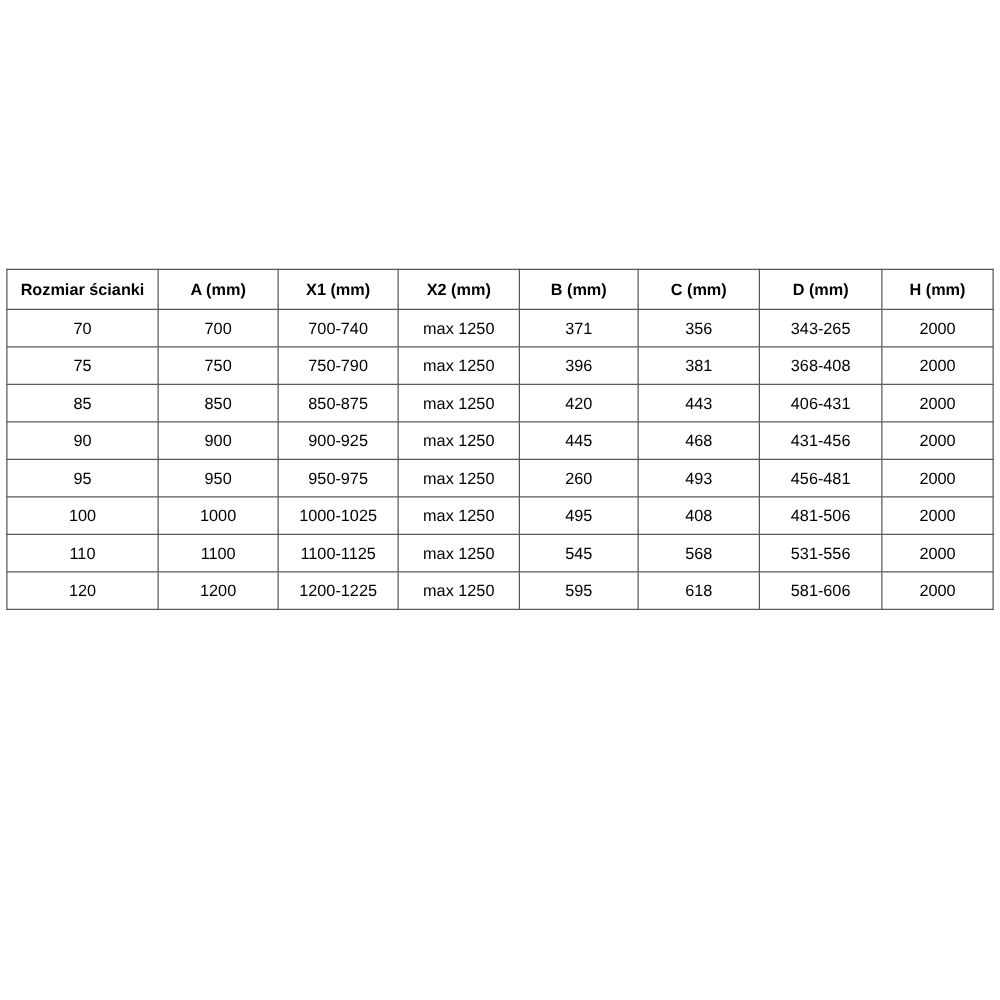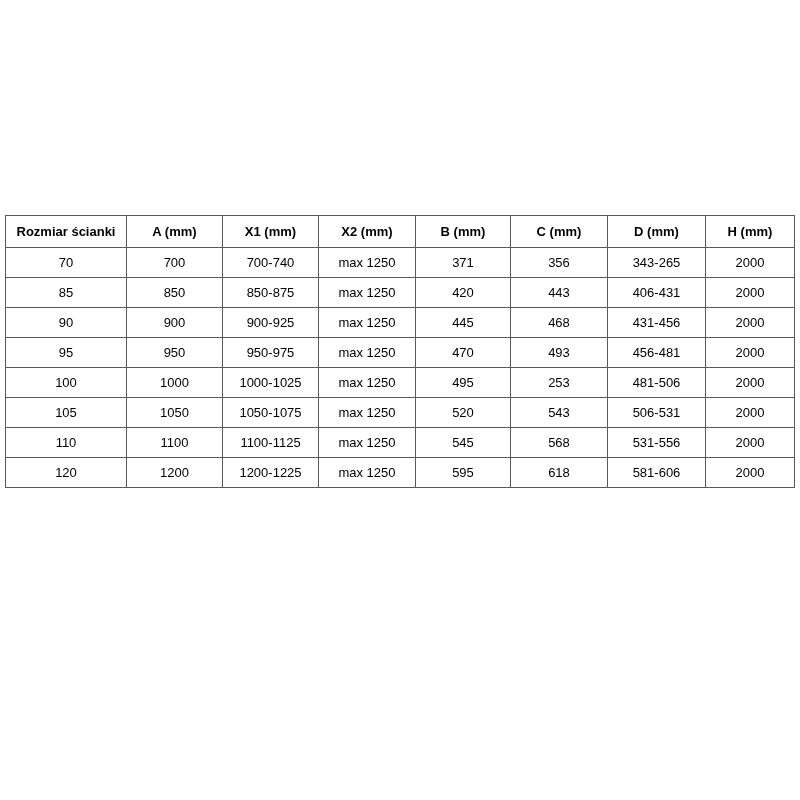--- a/index.html
+++ b/index.html
@@ -92,20 +92,30 @@
             <td>70</td>
             <td>700</td>
             <td>700-740</td>
             <td>max 1250</td>
             <td>371</td>
             <td>356</td>
             <td>343-265</td>
             <td>2000</td>
           </tr>
           <tr>
+            <td>75</td>
+            <td>750</td>
+            <td>750-790</td>
+            <td>max 1250</td>
+            <td>396</td>
+            <td>381</td>
+            <td>368-408</td>
+            <td>2000</td>
+          </tr>
+          <tr>
             <td>85</td>
             <td>850</td>
             <td>850-875</td>
             <td>max 1250</td>
             <td>420</td>
             <td>443</td>
             <td>406-431</td>
             <td>2000</td>
           </tr>
           <tr>
@@ -116,43 +126,33 @@
             <td>445</td>
             <td>468</td>
             <td>431-456</td>
             <td>2000</td>
           </tr>
           <tr>
             <td>95</td>
             <td>950</td>
             <td>950-975</td>
             <td>max 1250</td>
-            <td>470</td>
+            <td>260</td>
             <td>493</td>
             <td>456-481</td>
             <td>2000</td>
           </tr>
           <tr>
             <td>100</td>
             <td>1000</td>
             <td>1000-1025</td>
             <td>max 1250</td>
             <td>495</td>
-            <td>253</td>
+            <td>408</td>
             <td>481-506</td>
-            <td>2000</td>
-          </tr>
-          <tr>
-            <td>105</td>
-            <td>1050</td>
-            <td>1050-1075</td>
-            <td>max 1250</td>
-            <td>520</td>
-            <td>543</td>
-            <td>506-531</td>
             <td>2000</td>
           </tr>
           <tr>
             <td>110</td>
             <td>1100</td>
             <td>1100-1125</td>
             <td>max 1250</td>
             <td>545</td>
             <td>568</td>
             <td>531-556</td>

